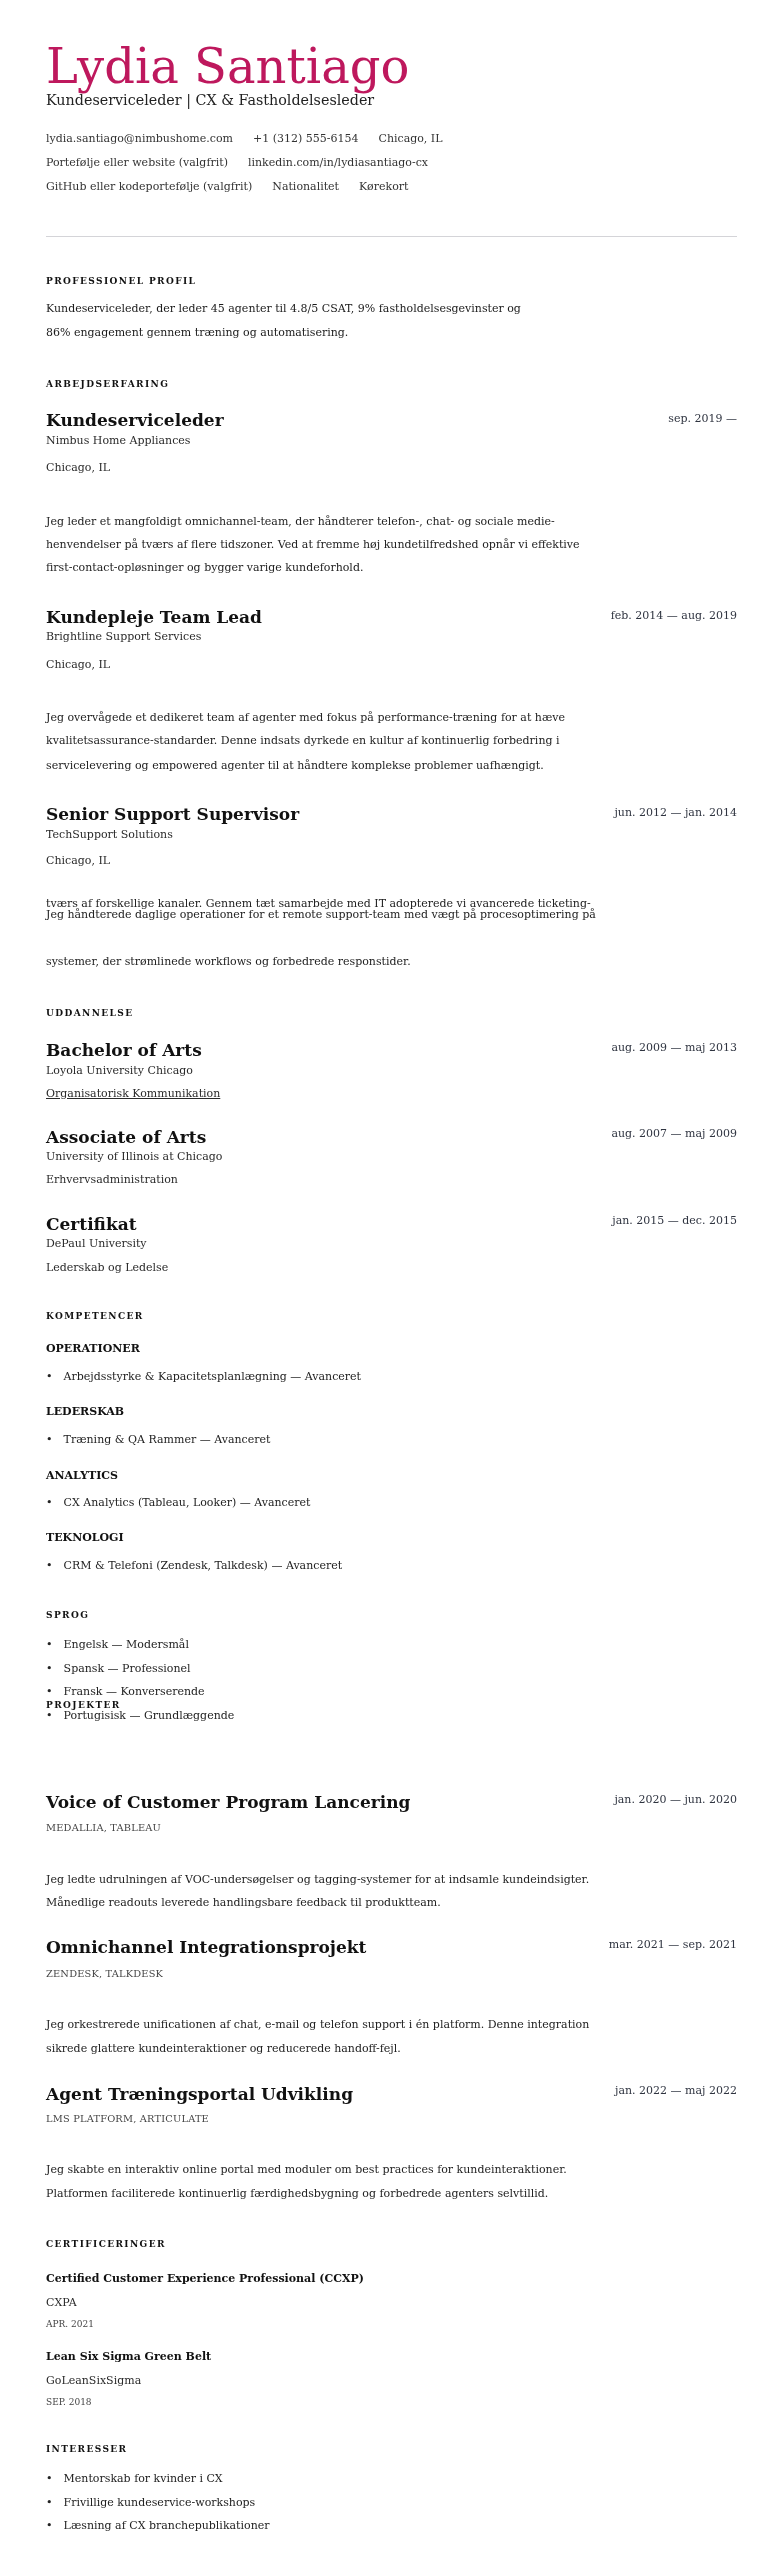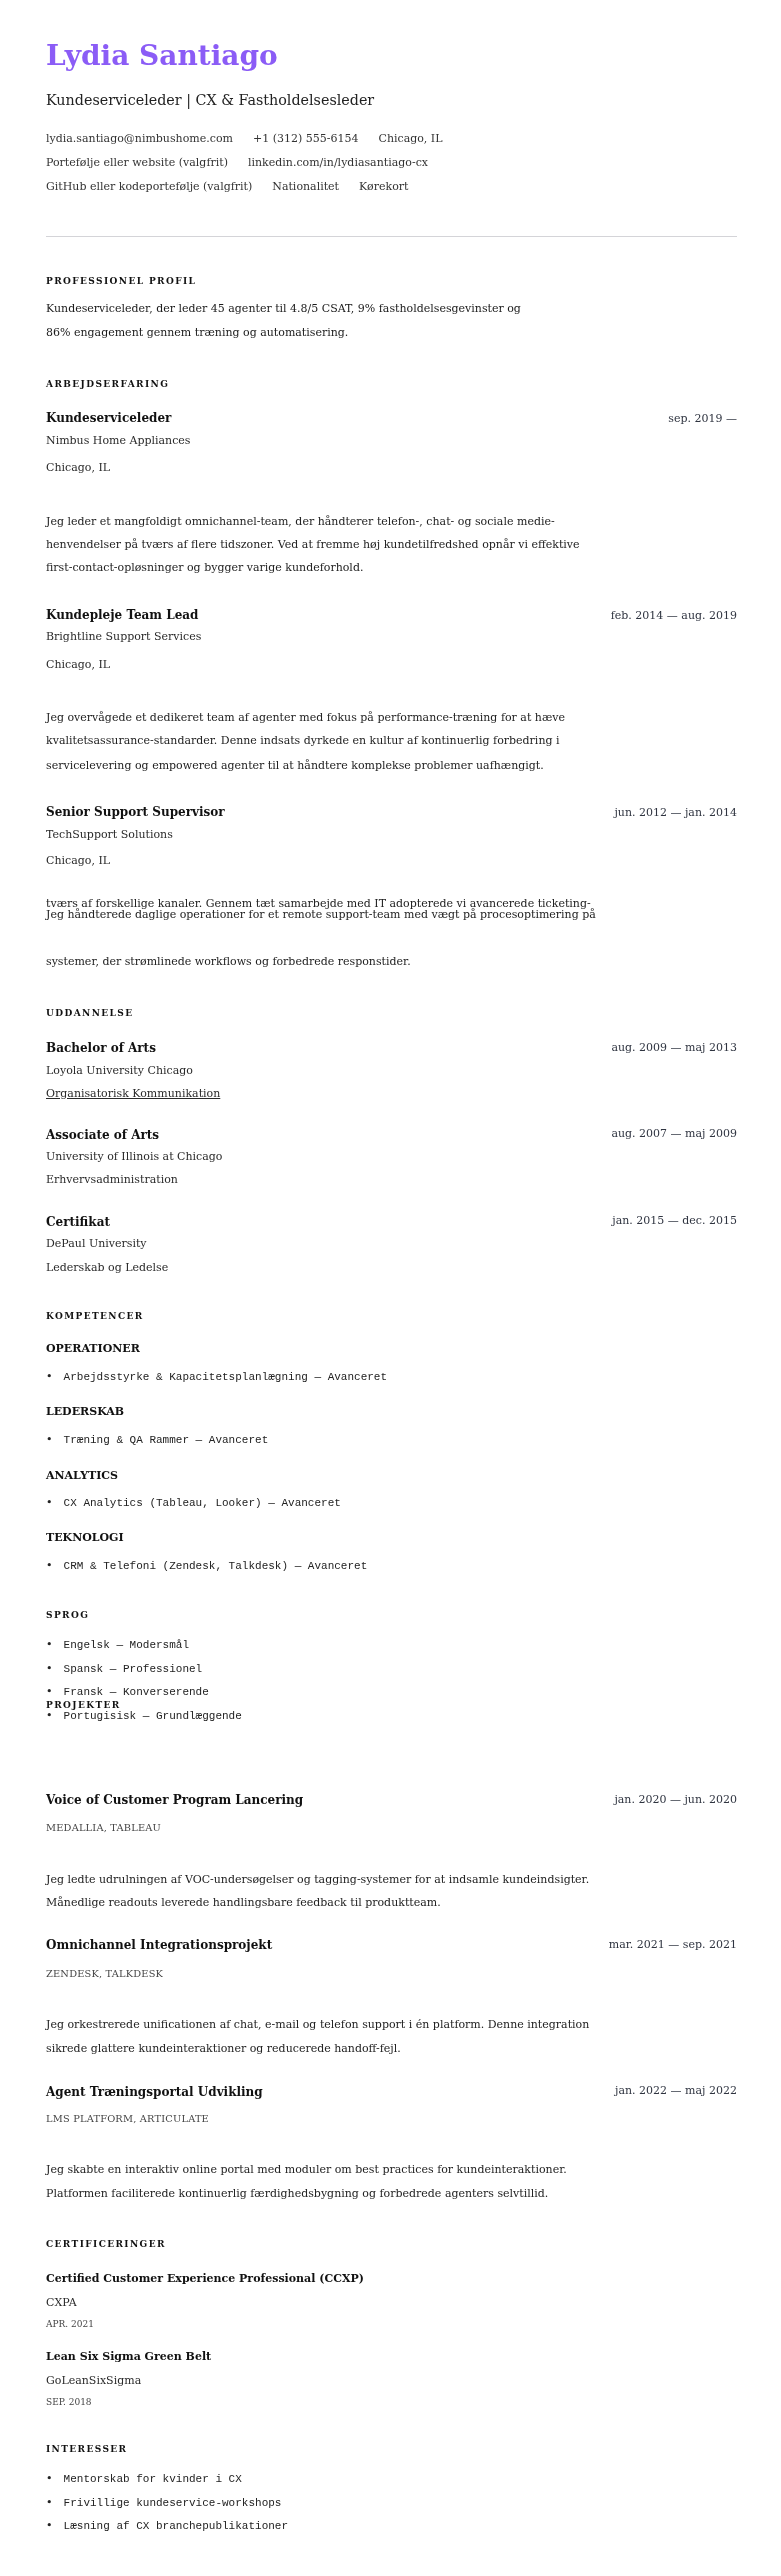--- a/index.html
+++ b/index.html
@@ -1,35 +1,35 @@
 <!DOCTYPE html>
 <html style="font-size:10.4px"><head>
 <meta charset="utf-8">
 <style>
   html, body { margin:0; padding:0; background:#ffffff; }
   body { width:781px; height:2576px; position:relative; overflow:hidden;
          font-family:"DejaVu Serif", serif; color:#1a1a1a; }
   .abs { position:absolute; white-space:nowrap; line-height:1; }
   .l { left:46px; }
   .r { right:44px; text-align:right; }
-  .name { font-size:28px; font-weight:bold; color:#8b5cf6; }
+  .name { font-size:48px; font-weight:normal; color:#be185d; }
   .subtitle { font-size:14.3px; color:#222; }
   .contact { font-size:11px; color:#333; }
   .contact span { margin-right:20px; }
   .divider { position:absolute; left:46px; width:691px; top:236px; height:1.3px; background:#d4d4d8; }
   .sec { font-size:9px; font-weight:bold; letter-spacing:1.4px; color:#111; }
   .profile { font-size:11px; color:#1a1a1a; }
-  .title { font-size:12px; font-weight:bold; color:#111; }
+  .title { font-size:17px; font-weight:bold; color:#111; }
   .sub { font-size:11px; color:#2a2a2a; }
   .date { font-size:11px; color:#2f3440; }
   .desc { font-size:11px; color:#222; }
   .group { font-size:11px; font-weight:bold; color:#111; }
   .bullet { font-size:11px; color:#222; }
   .bullet .dot { position:absolute; left:0; }
-  .bullet .txt { margin-left:17.6px;font-family:Liberation Mono, monospace; }
+  .bullet .txt { margin-left:17.6px; }
   .tags { font-size:9.8px; color:#444; letter-spacing:0.2px; }
   .certname { font-size:11px; font-weight:bold; color:#111; }
   .certdate { font-size:9px; color:#444; }
 </style>
 </head>
 <body>
 
 <div class="abs l name" style="top:42px;">Lydia Santiago</div>
 <div class="abs l subtitle" style="top:93px;">Kundeserviceleder | CX &amp; Fastholdelsesleder</div>
 

